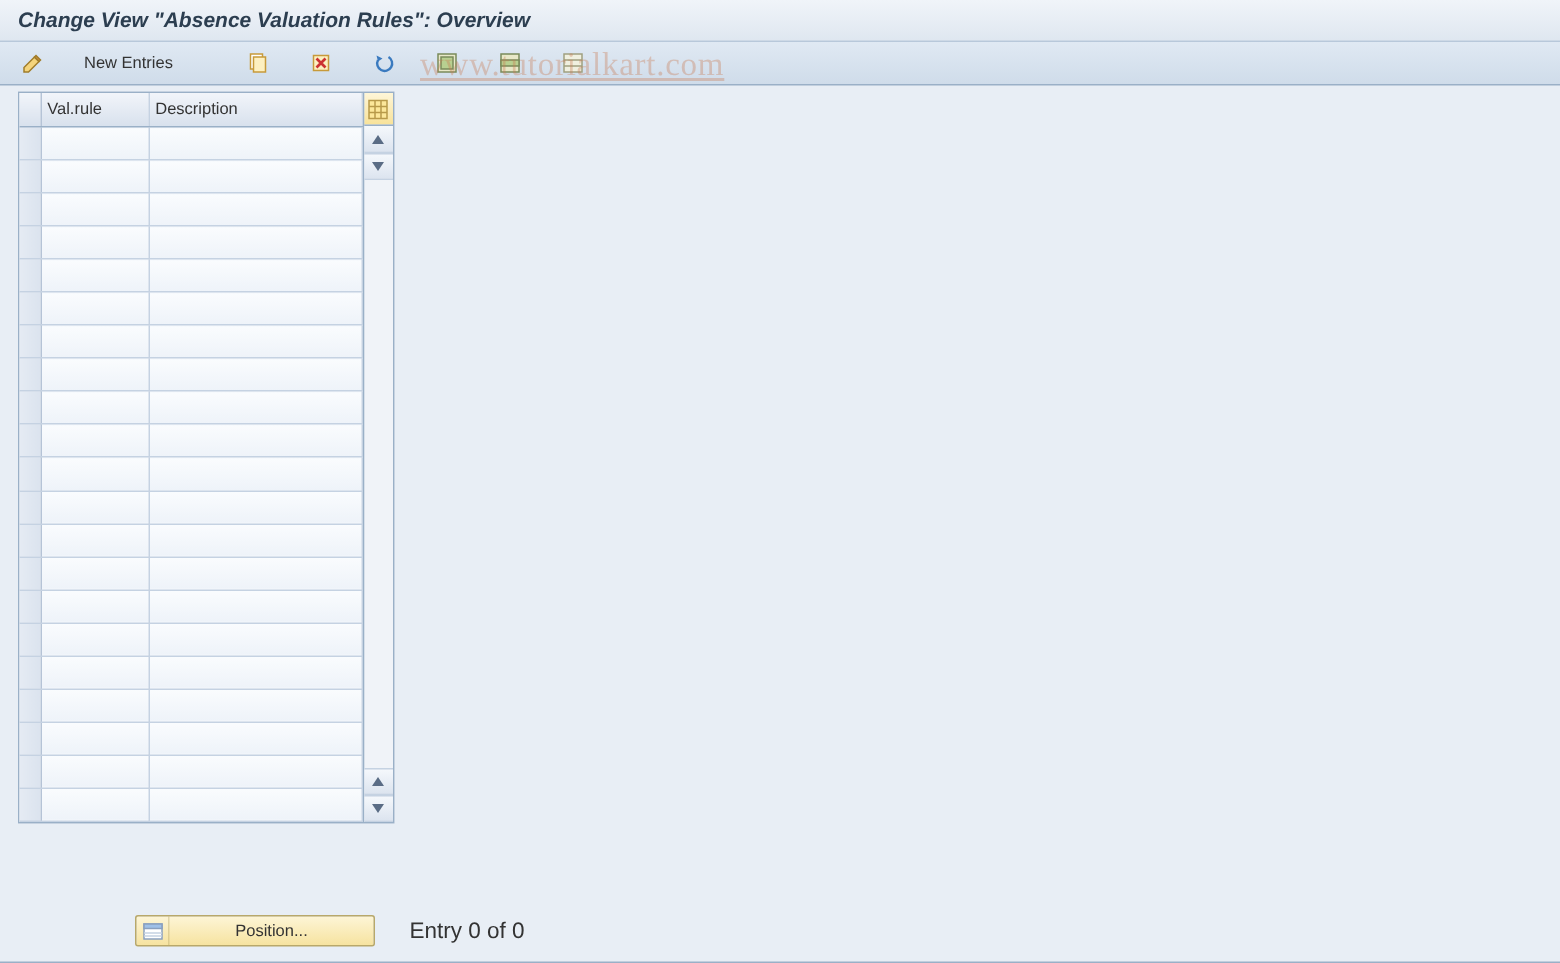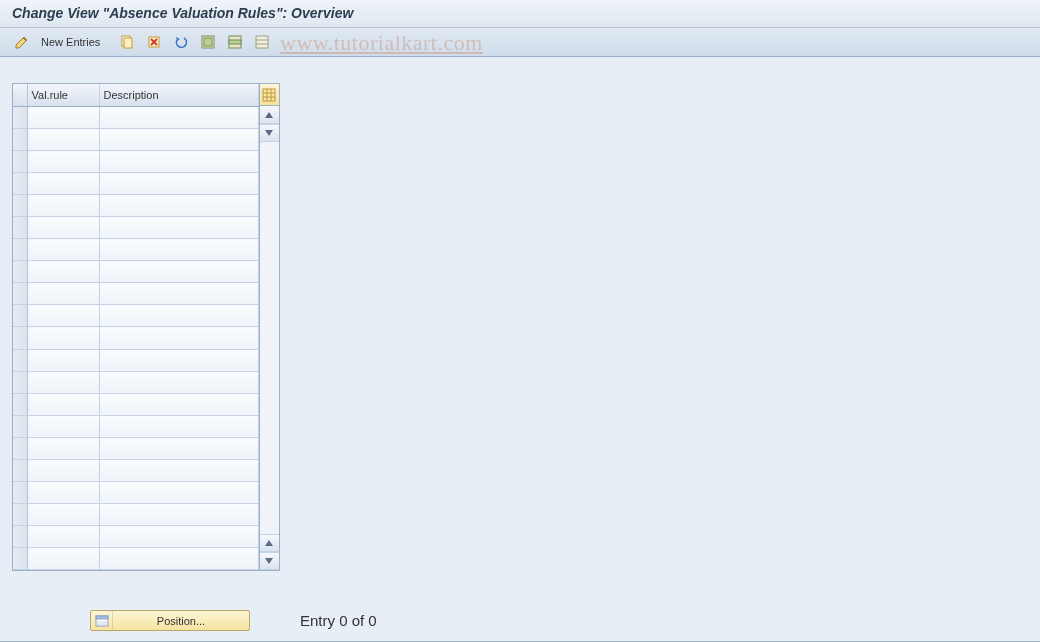--- a/index.html
+++ b/index.html
@@ -25,21 +25,21 @@
       color: #2c3e50;
     }
 
     
     .toolbar {
       background: linear-gradient(to bottom, #e0e9f3, #cfdcea);
       padding: 4px 10px;
       border-bottom: 1px solid #9ab0c7;
       display: flex;
       align-items: center;
-      gap: 3px;
+      gap: 18px;
       position: relative;
     }
     .toolbar button.tb-btn {
       background: transparent;
       border: 1px solid transparent;
       border-radius: 2px;
       padding: 1px 3px;
       cursor: pointer;
       height: 20px;
       display: inline-flex;
@@ -69,21 +69,21 @@
       text-decoration: underline;
     }
 
     svg { display: block; }
 
     
     .main-area {
       display: flex;
       flex-direction: column;
       align-items: flex-start;
-      padding: 26px 0 0 12px;
+      padding: 4px 0 0 12px;
     }
 
     .table-container {
       display: flex;
       border: 1px solid #9ab0c7;
       background: #fff;
       height: 488px;
     }
 
     .data-table {
@@ -114,21 +114,21 @@
     .data-table th.row-selector-col {
       background: linear-gradient(to bottom, #f2f5fa, #d8e1ed);
     }
     .data-table td.cell {
       background: linear-gradient(to bottom, #fafcfe, #eef3f9);
     }
     .data-table td.row-selector-col {
       cursor: pointer;
     }
     .col-val { width: 72px; }
-    .col-desc { width: 159px; }
+    .col-desc { width: 142px; }
 
     
     .side-col {
       width: 20px;
       display: flex;
       flex-direction: column;
       background: #e5ebf3;
       border-left: 1px solid #9ab0c7;
     }
     .config-btn {
@@ -161,21 +161,21 @@
     .scroll-btn:first-of-type { border-top: none; }
     .scroll-space { flex: 1; }
 
     
     .footer {
       position: absolute;
       left: 0;
       bottom: 10px;
       display: flex;
       align-items: center;
-      gap: 50px;
+      gap: 23px;
       padding-left: 90px;
     }
     .position-btn {
       width: 160px;
       height: 21px;
       background: linear-gradient(to bottom, #fdf5d6, #f6e3a0);
       border: 1px solid #b8a86a;
       border-radius: 2px;
       cursor: pointer;
       display: flex;

